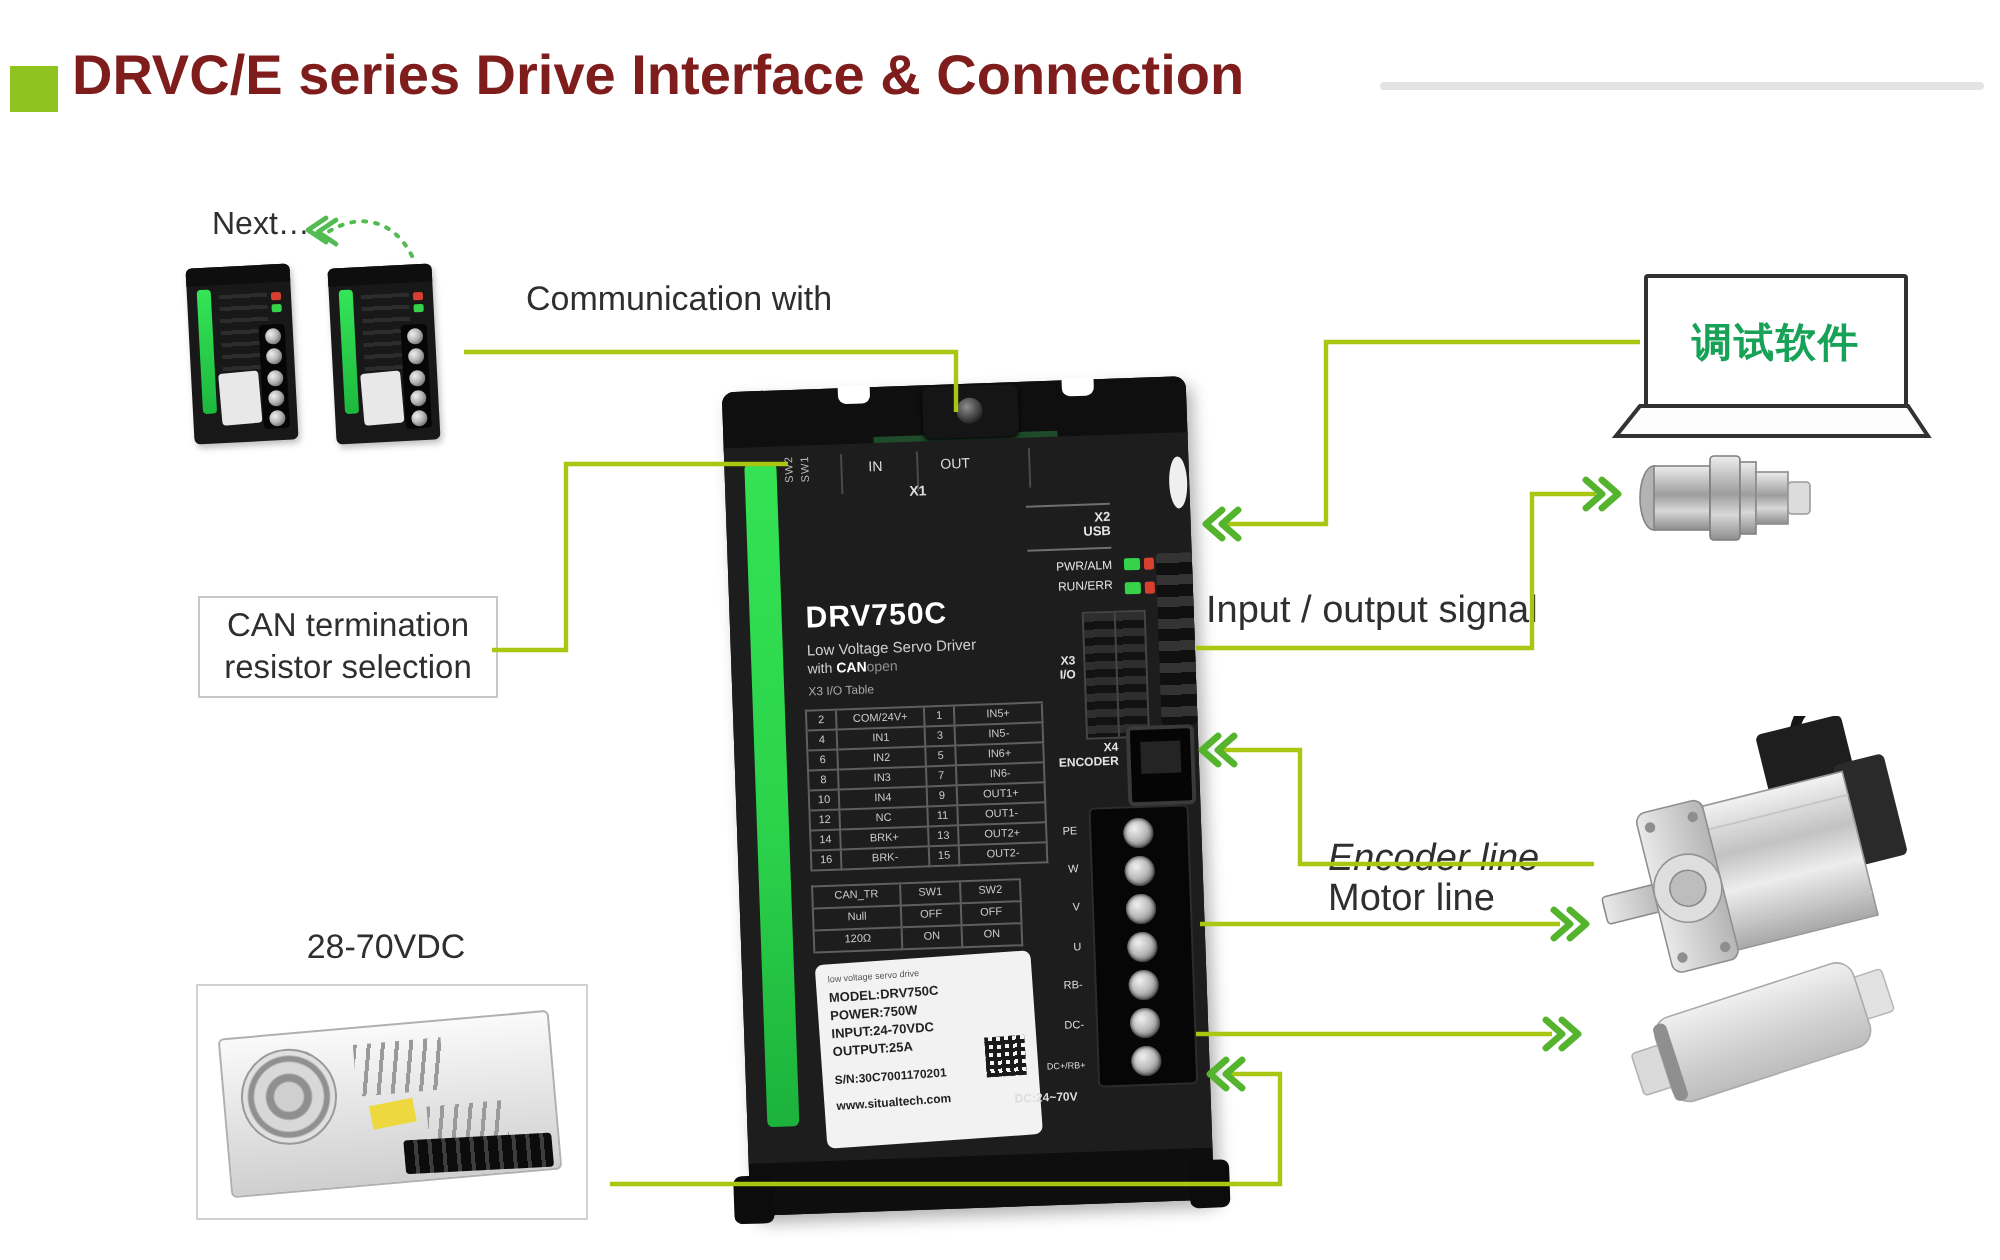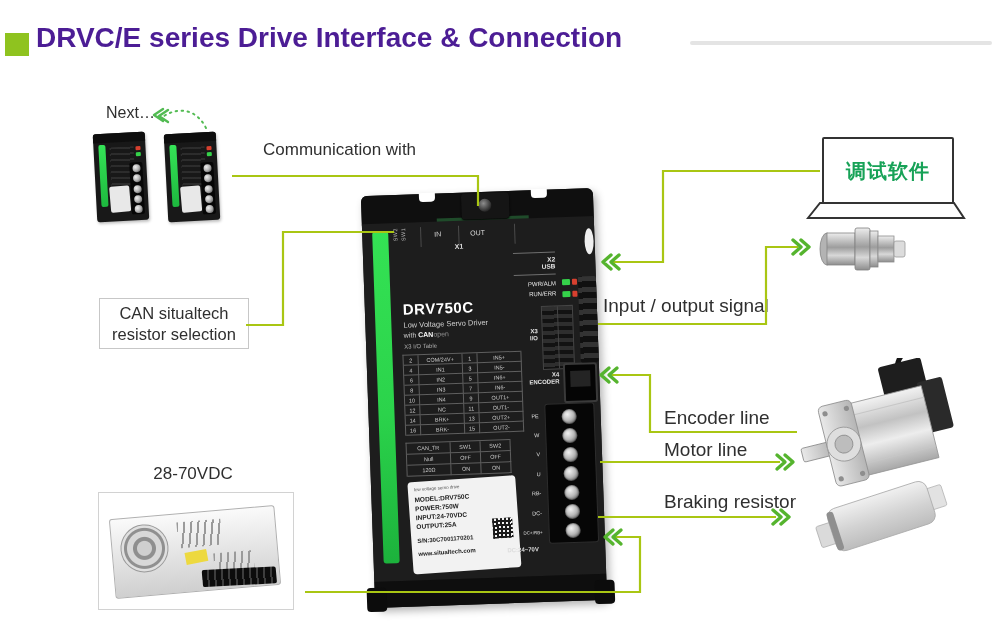--- a/index.html
+++ b/index.html
@@ -3,21 +3,21 @@
 <meta charset="utf-8">
 <style>
   html,body{margin:0;padding:0;background:#fff;}
   #canvas{position:relative;width:1000px;height:630px;background:#fff;overflow:hidden;
           font-family:"Liberation Sans",sans-serif;}
   .abs{position:absolute;}
   .lbl{position:absolute;color:#2f2f2f;font-family:"Liberation Sans",sans-serif;white-space:nowrap;}
 
   
   #title-square{left:5px;top:33px;width:24px;height:23px;background:#8fc31f;}
-  #page-title{left:36px;top:22px;font-size:28px;font-weight:700;color:#4c1d95;}
+  #page-title{left:36px;top:22px;font-size:28px;font-weight:700;color:#7f1d1d;}
   #title-rule{left:690px;top:41px;width:302px;height:4px;background:#e4e4e4;border-radius:2px;}
 
   
   .callout-lg{font-size:19px;}
   .callout-md{font-size:17px;}
 
   
   #can-box{left:99px;top:298px;width:148px;height:49px;border:1px solid #c7c7c7;background:#fff;
            display:flex;flex-direction:column;align-items:center;justify-content:center;}
   #can-box span{font-size:16.5px;line-height:21px;color:#2f2f2f;}
@@ -160,28 +160,27 @@
         <i></i>
         <i></i>
         <i></i>
         <i></i>
         <i></i>
       </div>
   </div>
 
   <div class="lbl callout-md" style="left:263px;top:140px;">Communication with</div>
   <div class="abs" id="can-box">
-    <span>CAN situaltech</span>
+    <span>CAN termination</span>
     <span>resistor selection</span>
   </div>
   <div class="lbl callout-md" style="left:98px;top:464px;width:190px;text-align:center;">28-70VDC</div>
   <div class="lbl callout-lg" style="left:603px;top:295px;">Input / output signal</div>
-  <div class="lbl callout-lg" style="left:664px;top:407px;">Encoder line</div>
+  <div class="lbl callout-lg" style="left:664px;top:419px;font-style:italic;">Encoder line</div>
   <div class="lbl callout-lg" style="left:664px;top:439px;">Motor line</div>
-  <div class="lbl callout-lg" style="left:664px;top:491px;">Braking resistor</div>
 
   <div class="abs" id="drive">
     <div class="flange"></div>
     <div class="notch" style="left:58px;"></div>
     <div class="notch" style="left:170px;"></div>
     <div class="pcb"></div>
     <div class="clamp">
         <i></i>
       </div>
     <div class="face"></div>

